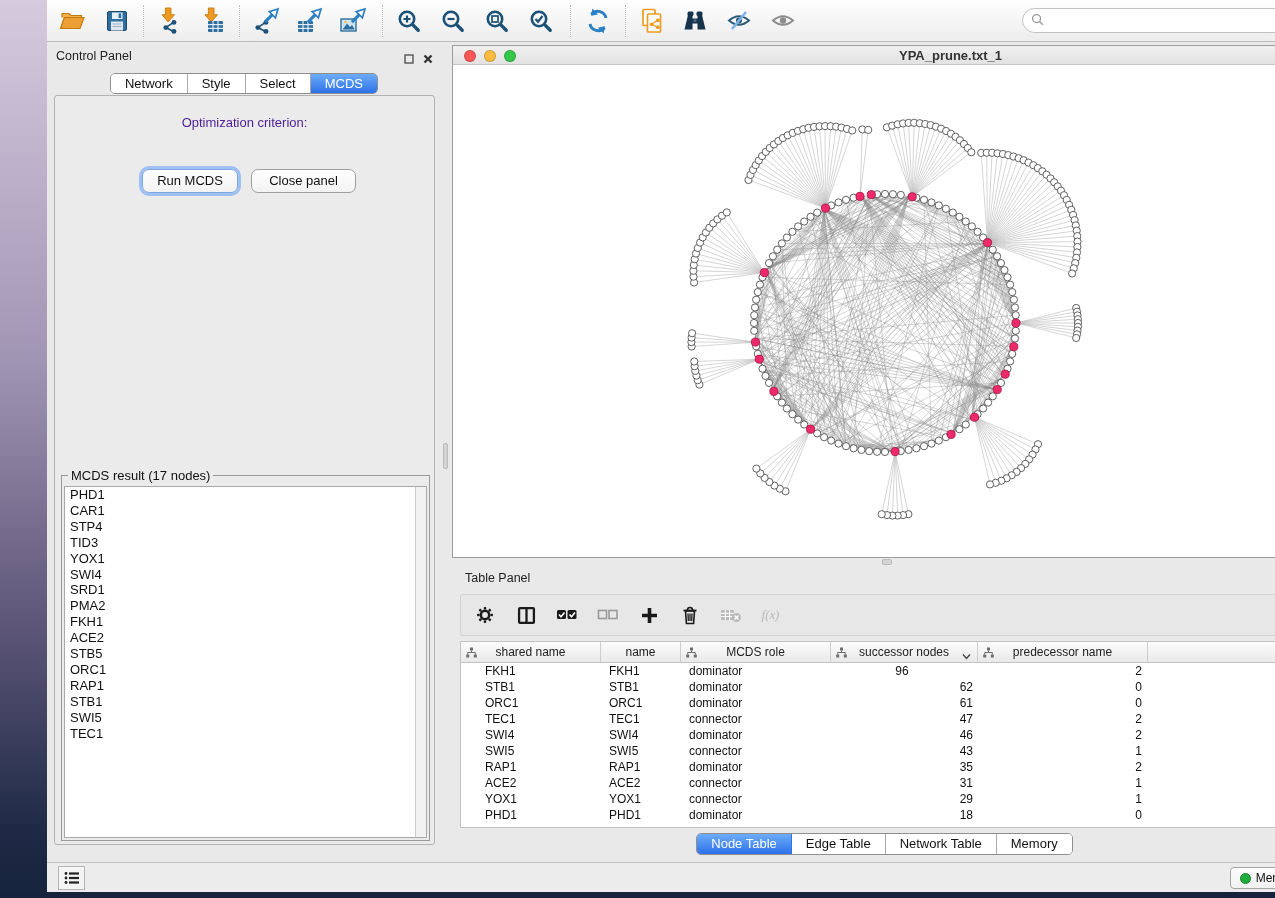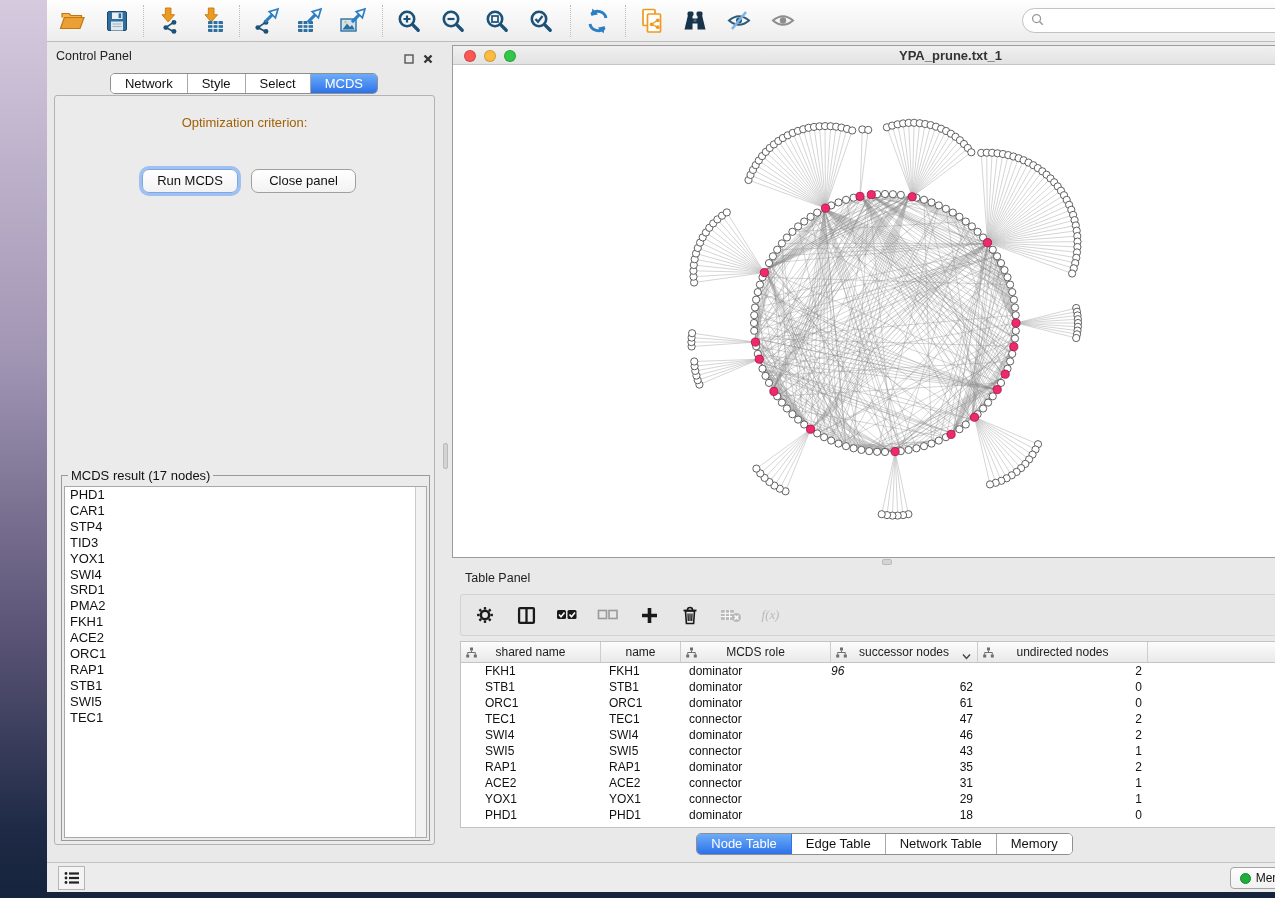--- a/index.html
+++ b/index.html
@@ -15,21 +15,21 @@
   
   .cpanel { position:absolute; left:0; top:43px; width:394px; height:819px; }
   .panel-title { position:absolute; left:9px; top:6px; font-size:12.5px; color:#222; }
   .win-icons { position:absolute; right:8px; top:7px; display:flex; gap:9px; align-items:center; }
   .tabs-row { position:absolute; top:30px; left:0; width:100%; display:flex; justify-content:center; }
   .seg { display:flex; border:1px solid #8f8f8f; border-radius:5px; overflow:hidden; background:#fff; height:21px; }
   .seg .tab { font-size:13px; color:#111; padding:2px 14px 0 14px; border-right:1px solid #a8a8a8; background:#fff; text-align:center; }
   .seg .tab:last-child { border-right:none; }
   .seg .tab.active { background:linear-gradient(#6cacf8,#2d72ea); color:#fff; border-right-color:#2d72ea; }
   .cp-content { position:absolute; left:7px; top:52px; width:381px; height:750px; background:#ebebeb; border:1px solid #b3b3b3; border-radius:3px; }
-  .opt-label { position:absolute; top:19px; width:100%; text-align:center; font-size:13px; color:#a16207; }
+  .opt-label { position:absolute; top:19px; width:100%; text-align:center; font-size:13px; color:#4c1d95; }
   .dropdown { position:absolute; left:37px; top:39px; width:314px; height:23px; background:#fff; border:1px solid #adadad; border-radius:4px; font-size:13px; color:#111; display:flex; align-items:center; padding-left:8px; }
   .dd-stepper { position:absolute; right:1px; top:1px; bottom:1px; width:20px; border-radius:3px; background:linear-gradient(#74b3fc,#2b6ff0); display:flex; flex-direction:column; align-items:center; justify-content:center; gap:2px; }
   .btn { position:absolute; height:24px; background:linear-gradient(#ffffff,#f2f2f2); border:1px solid #9f9f9f; border-radius:7px; font-size:13px; color:#111; text-align:center; line-height:22px; }
   .btn.focusring { box-shadow:0 0 0 3px rgba(96,156,250,.55); border-color:#7da7dd; }
   fieldset.mcds { position:absolute; left:6px; top:372px; width:369px; height:373px; border:1px solid #9a9a9a; }
   fieldset.mcds legend { font-size:13px; color:#111; margin-left:6px; padding:0 3px; }
   .mcds-list { position:absolute; left:2px; top:3px; width:363px; height:352px; background:#fff; border:1px solid #a8a8a8; overflow:hidden; }
   .mcds-list .item { font-size:13px; color:#111; line-height:15.9px; padding-left:5px; }
   .mcds-scroll { position:absolute; right:0; top:0; bottom:0; width:11px; background:#f2f2f2; border-left:1px solid #ccc; }
   
@@ -268,20 +268,21 @@
             <div class="item">PHD1</div>
             <div class="item">CAR1</div>
             <div class="item">STP4</div>
             <div class="item">TID3</div>
             <div class="item">YOX1</div>
             <div class="item">SWI4</div>
             <div class="item">SRD1</div>
             <div class="item">PMA2</div>
             <div class="item">FKH1</div>
             <div class="item">ACE2</div>
+            <div class="item">STB5</div>
             <div class="item">ORC1</div>
             <div class="item">RAP1</div>
             <div class="item">STB1</div>
             <div class="item">SWI5</div>
             <div class="item">TEC1</div>
             <div class="mcds-scroll"></div>
           </div>
       </fieldset>
     </div>
   </div>
@@ -1209,30 +1210,30 @@
             </div>
             <div class="th" style="width: 170px;">
               <span class="hicon"><svg width="11" height="11" viewBox="0 0 11 11">
                   <g fill="#6e6e6e">
                     <rect x="4" y="0.5" width="3" height="3"></rect>
                     <rect x="0.2" y="7.5" width="3" height="3"></rect>
                     <rect x="7.8" y="7.5" width="3" height="3"></rect>
                   </g>
                   <path d="M5.5 3.5 v2 M1.7 7.5 v-2 h7.6 v2" fill="none" stroke="#6e6e6e" stroke-width="1"></path>
                 </svg></span>
-              <span>undirected nodes</span>
+              <span>predecessor name</span>
             </div>
             <div class="th" style="flex: 1 1 0%; border-right: none;"></div>
           </div>
         <div class="tbody" id="tbody">
             <div class="tr">
               <div class="td" style="width: 140px; text-align: left; padding-left: 24px;">FKH1</div>
               <div class="td" style="width: 80px; text-align: left; padding-left: 8px;">FKH1</div>
               <div class="td" style="width: 150px; text-align: left; padding-left: 8px;">dominator</div>
-              <div class="td" style="width: 147px; text-align: left; padding-right: 5px; font-style: italic;">96</div>
+              <div class="td" style="width: 147px; text-align: center; padding-right: 5px;">96</div>
               <div class="td" style="width: 170px; text-align: right; padding-right: 6px;">2</div>
             </div>
             <div class="tr">
               <div class="td" style="width: 140px; text-align: left; padding-left: 24px;">STB1</div>
               <div class="td" style="width: 80px; text-align: left; padding-left: 8px;">STB1</div>
               <div class="td" style="width: 150px; text-align: left; padding-left: 8px;">dominator</div>
               <div class="td" style="width: 147px; text-align: right; padding-right: 5px;">62</div>
               <div class="td" style="width: 170px; text-align: right; padding-right: 6px;">0</div>
             </div>
             <div class="tr">

